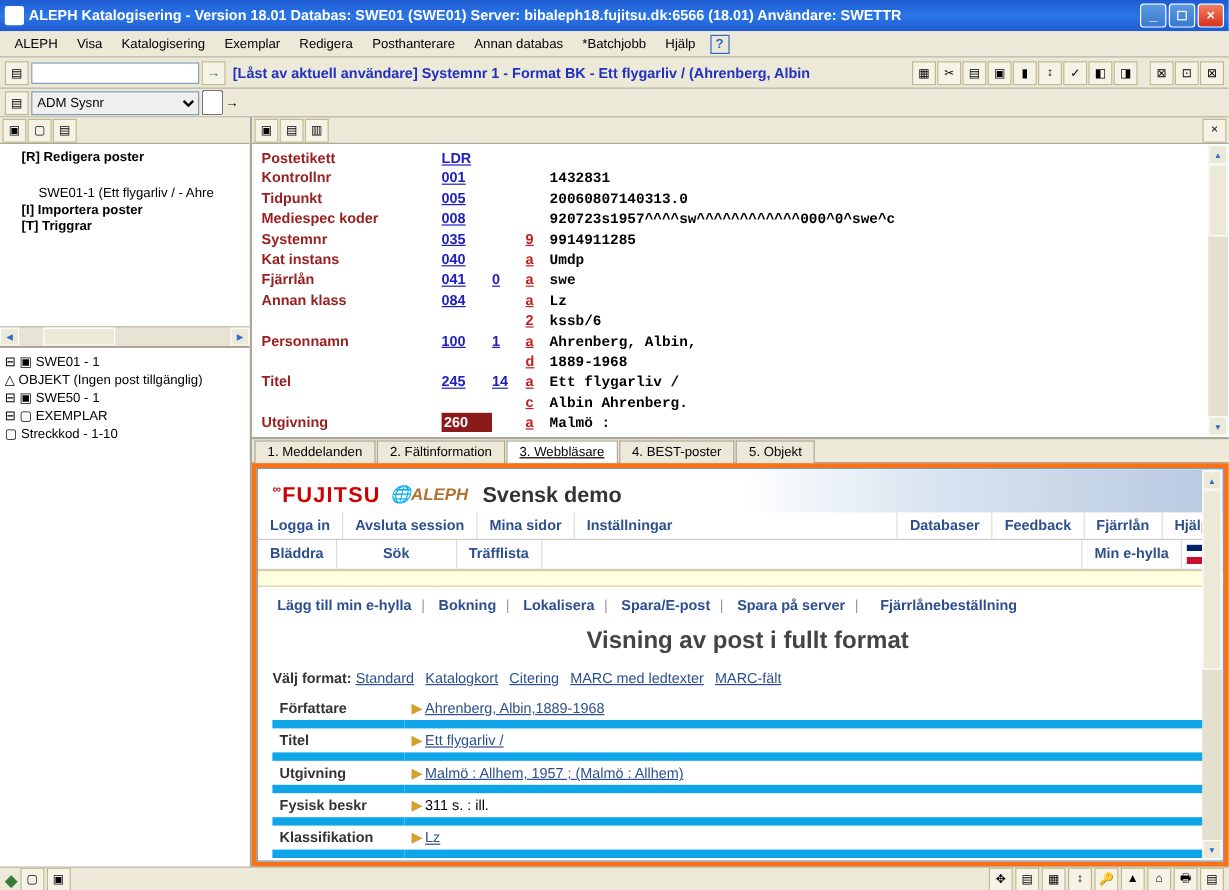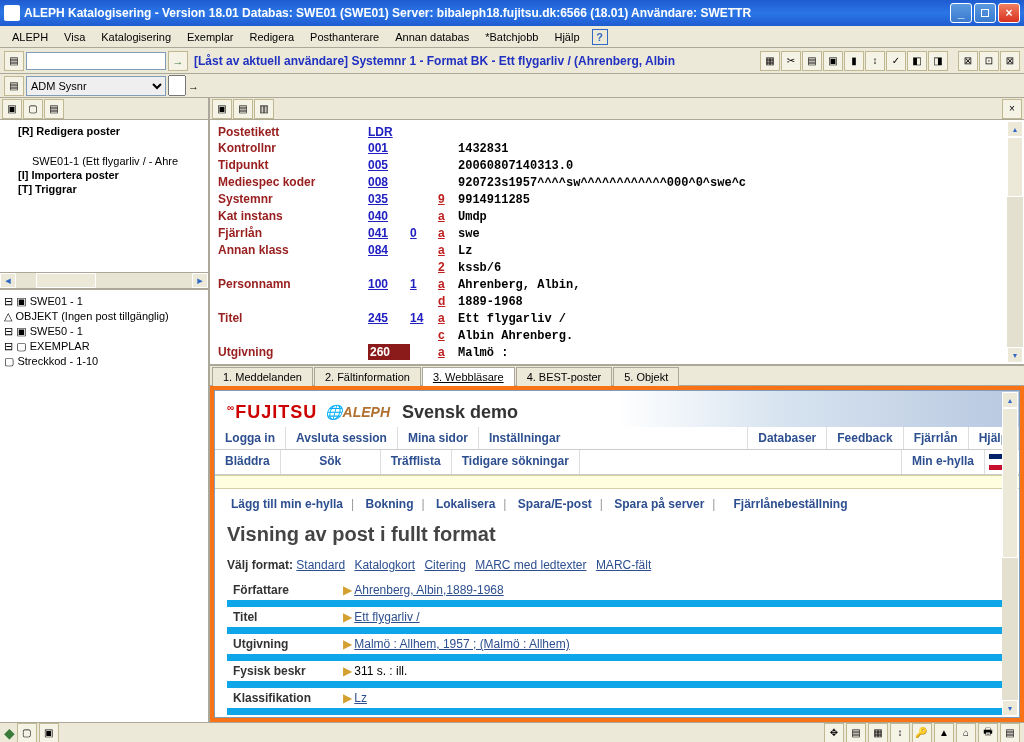--- a/index.html
+++ b/index.html
@@ -58,21 +58,21 @@
 .whead .fujdot { font-size:10px; vertical-align:super; color:#c00;}
 .whead .alephlogo { color:#b07030; font-weight:bold; font-style:italic; font-size:14px;}
 .whead .demo { color:#333; font-weight:bold; font-size:18px; margin-left:4px;}
 .wnav { display:flex; flex-wrap:wrap; border-bottom:1px solid #ccc;}
 .wnav .witem { padding:4px 10px; color:#2d4f8f; font-weight:bold; font-size:12px; border-right:1px solid #ddd;}
 .wnav .flag { width:26px; height:16px; background: linear-gradient(to bottom, #012169 33%, #fff 33%, #fff 66%, #c8102e 66%); margin:4px;}
 .yellowbar { height:14px; background:#ffffe0; border-top:1px solid #d0d0a0; border-bottom:1px solid #d0d0a0;}
 .actions { padding:8px 12px; color:#2d4f8f; font-weight:bold; font-size:12px;}
 .actions span { margin: 0 4px; }
 .actions .sep { color:#999; font-weight:normal;}
-.wtitle { padding:4px 12px 12px 12px; color:#444; font-weight:bold; font-size:20px;}
+.wtitle { padding:4px 12px 12px 24px; color:#444; font-weight:bold; font-size:20px;text-align:center;}
 .wformat { padding:0 12px 8px 12px; font-size:12px;}
 .wformat b { color:#333;margin-top:37px;}
 .wformat a { color:#2d4f8f; text-decoration:underline; margin-right:6px;}
 .wtable { margin:0 12px; width:calc(100% - 24px); border-collapse:collapse; font-size:12px;}
 .wtable td { padding:3px 6px; border-bottom:7px solid #0ea5e9; vertical-align:top;}
 .wtable .lab { width:110px; color:#333; font-weight:bold;}
 .wtable .val a { color:#2d4f8f; text-decoration:underline;}
 .wtable .tri { color:#d4a030; margin-right:2px;}
 .statusbar { height:20px; background:#ece9d8; border-top:1px solid #aca899; display:flex; align-items:center; padding:0 4px; gap:2px;}
 .vsb { position:absolute; top:1px; right:1px; bottom:1px; width:16px; background:#ece9d8;}
@@ -308,21 +308,20 @@
             <span class="witem" style="flex:1;text-align:left">Inställningar</span>
             <span class="witem">Databaser</span>
             <span class="witem">Feedback</span>
             <span class="witem">Fjärrlån</span>
             <span class="witem">Hjälp</span>
           </div>
           <div class="wnav">
             <span class="witem">Bläddra</span>
             <span class="witem" style="flex:0 0 100px;text-align:center">Sök</span>
             <span class="witem">Träfflista</span>
-            <span class="witem">Tidigare sökningar</span>
             <span class="witem" style="flex:1"></span>
             <span class="witem">Min e-hylla</span>
             <span class="flag"></span>
           </div>
           <div class="yellowbar"></div>
           <div class="actions">
             <span>Lägg till min e-hylla</span><span class="sep">|</span>
             <span>Bokning</span><span class="sep">|</span>
             <span>Lokalisera</span><span class="sep">|</span>
             <span>Spara/E-post</span><span class="sep">|</span>

